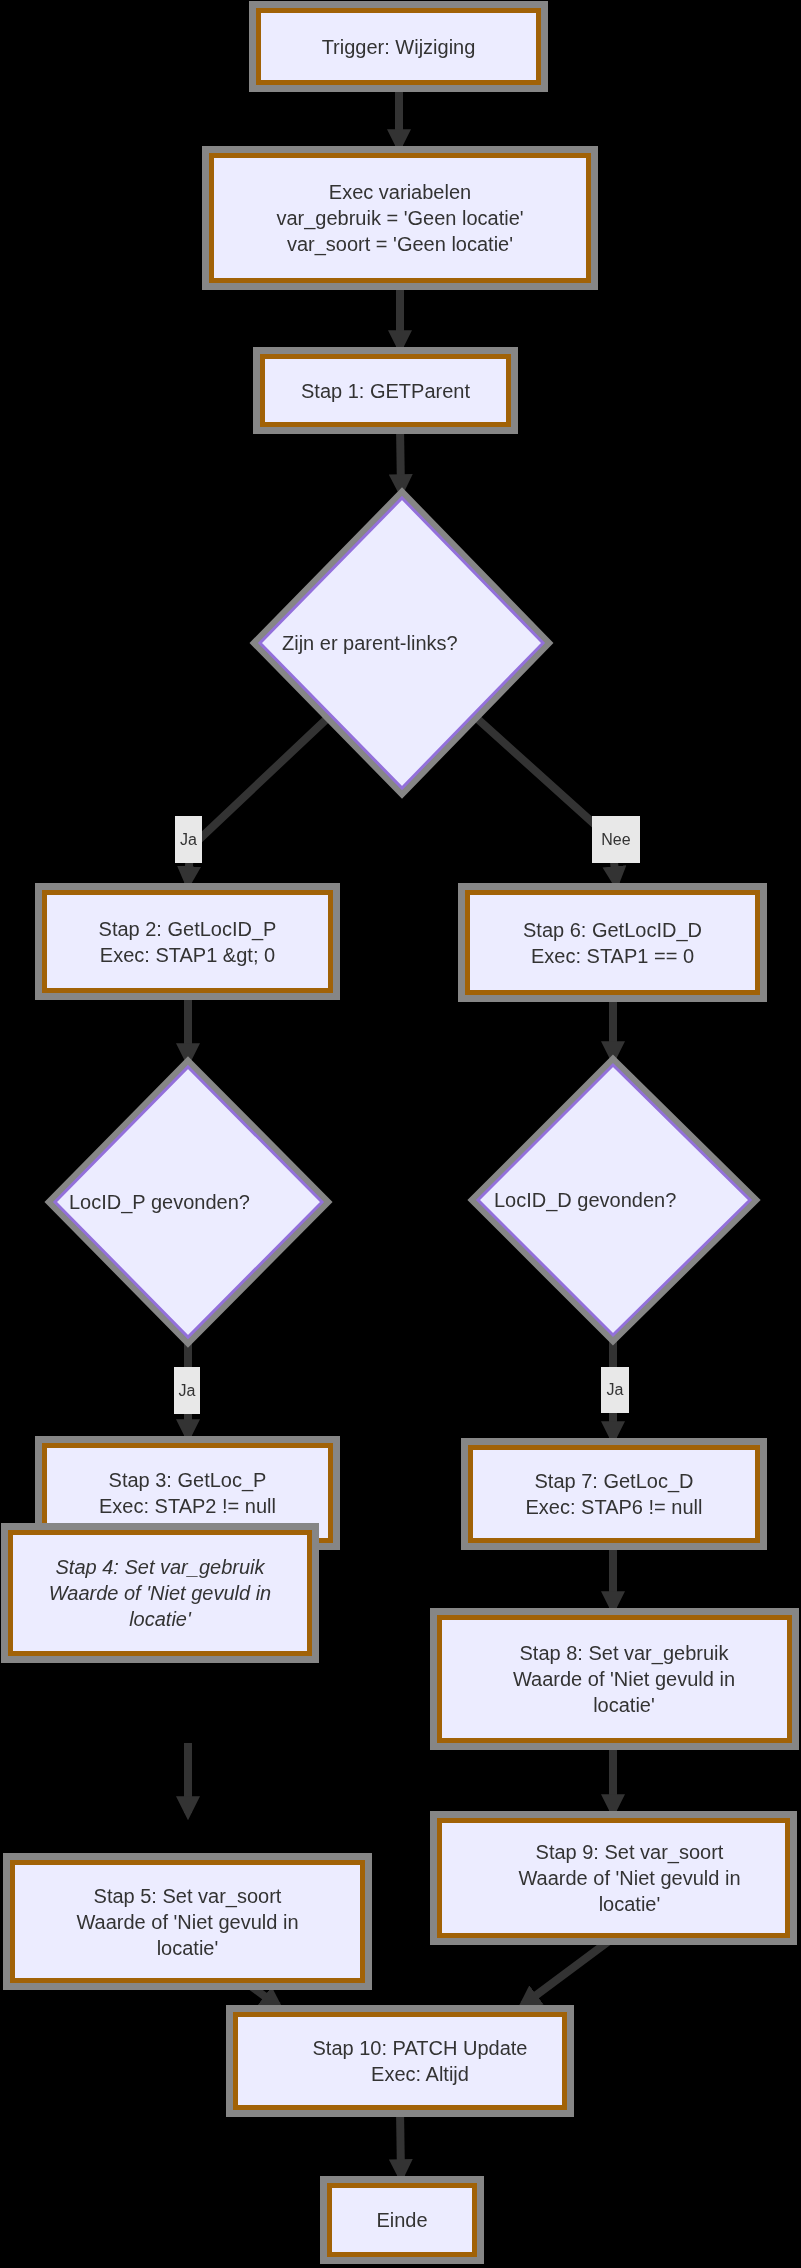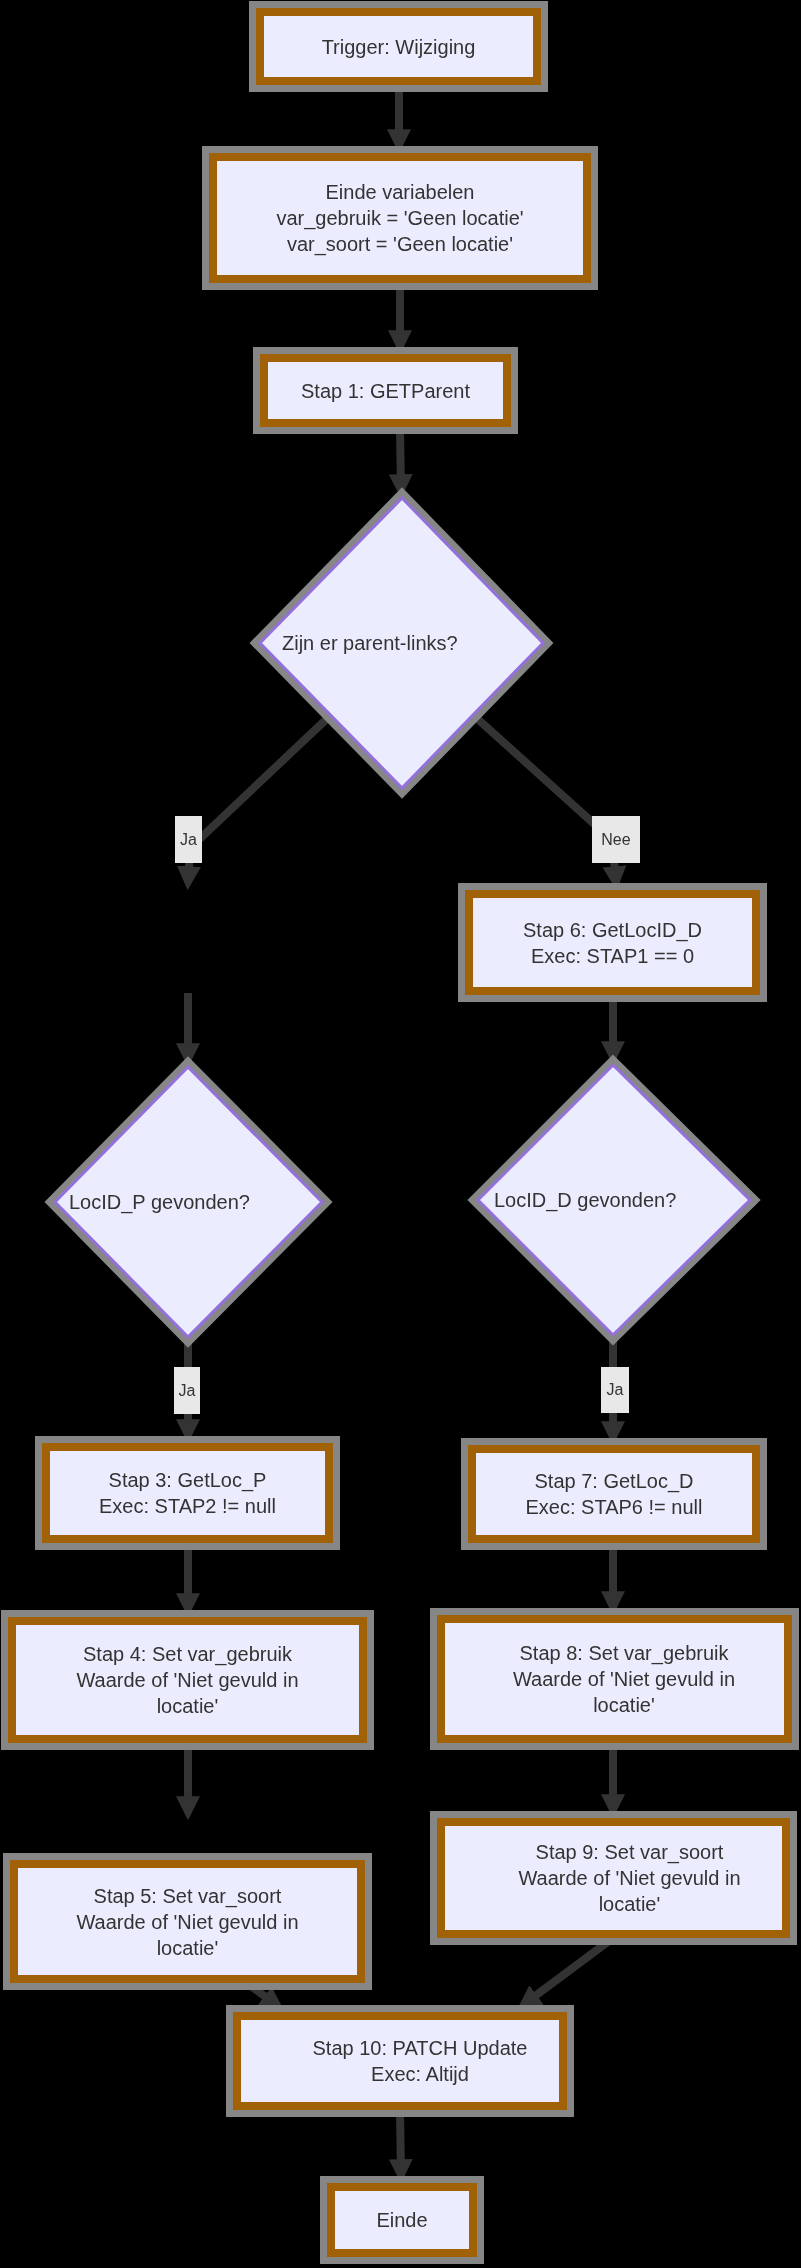--- a/index.html
+++ b/index.html
@@ -3,21 +3,21 @@
 <meta charset="utf-8">
 <style>
   html, body { margin:0; padding:0; background:#000; }
   .canvas {
     position:relative; width:801px; height:2268px; background:#000;
     font-family:"Liberation Sans", sans-serif; overflow:hidden;
   }
   svg.wires { position:absolute; left:0; top:0; width:801px; height:2268px; }
   .node {
     position:absolute; box-sizing:border-box;
-    background:#ECECFF; border:8px solid #a16207;
+    background:#ECECFF; border:5px solid #a16207;
     box-shadow:0 0 0 7px #868686;
     display:flex; align-items:center; justify-content:center;
     text-align:center; color:#333; font-size:20px; line-height:26px;
     white-space:pre-line;
   }
   .diamond-label {
     position:absolute; transform:translate(-50%,-50%);
     width:240px; text-align:left; color:#333;
     font-size:20px; line-height:25px; white-space:pre-line;
   }
@@ -65,31 +65,33 @@
       <polygon points="188,1067 322,1202 188,1337 55,1202" fill="none" stroke="#868686" stroke-width="15"></polygon>
       <polygon points="188,1067 322,1202 188,1337 55,1202" fill="#ECECFF" stroke="#9370DB" stroke-width="3"></polygon>
     </g>
     <g>
       <polygon points="613,1065 750,1200 613,1335 478,1200" fill="none" stroke="#868686" stroke-width="15"></polygon>
       <polygon points="613,1065 750,1200 613,1335 478,1200" fill="#ECECFF" stroke="#9370DB" stroke-width="3"></polygon>
     </g>
   </svg>
 
   <div class="node" style="left:256px; top:8px;    width:285px; height:77px;">Trigger: Wijziging</div>
-  <div class="node" style="left:209px; top:153px;  width:382px; height:130px;">Einde variabelen
+  <div class="node" style="left:209px; top:153px;  width:382px; height:130px;">Exec variabelen
 var_gebruik = 'Geen locatie'
 var_soort = 'Geen locatie'</div>
   <div class="node" style="left:260px; top:354px;  width:251px; height:73px;">Stap 1: GETParent</div>
+  <div class="node" style="left:42px;  top:890px;  width:291px; height:103px;">Stap 2: GetLocID_P
+Exec: STAP1 &amp;gt; 0</div>
   <div class="node" style="left:465px; top:890px;  width:295px; height:105px;">Stap 6: GetLocID_D
 Exec: STAP1 == 0</div>
   <div class="node" style="left:42px;  top:1443px; width:291px; height:100px;">Stap 3: GetLoc_P
 Exec: STAP2 != null</div>
   <div class="node" style="left:468px; top:1445px; width:292px; height:98px;">Stap 7: GetLoc_D
 Exec: STAP6 != null</div>
-  <div class="node" style="left:8px;   top:1617px; width:359px; height:126px;">Stap 4: Set var_gebruik
+  <div class="node" style="left:8px;   top:1530px; width:304px; height:126px;font-style:italic;">Stap 4: Set var_gebruik
 Waarde of 'Niet gevuld in
 locatie'</div>
   <div class="node" style="left:437px; top:1615px; width:355px; height:128px;padding-left:19px;">Stap 8: Set var_gebruik
 Waarde of 'Niet gevuld in
 locatie'</div>
   <div class="node" style="left:10px;  top:1820px; width:355px; height:123px;margin-top:40px;">Stap 5: Set var_soort
 Waarde of 'Niet gevuld in
 locatie'</div>
   <div class="node" style="left:437px; top:1818px; width:353px; height:120px;padding-left:32px;">Stap 9: Set var_soort
 Waarde of 'Niet gevuld in

